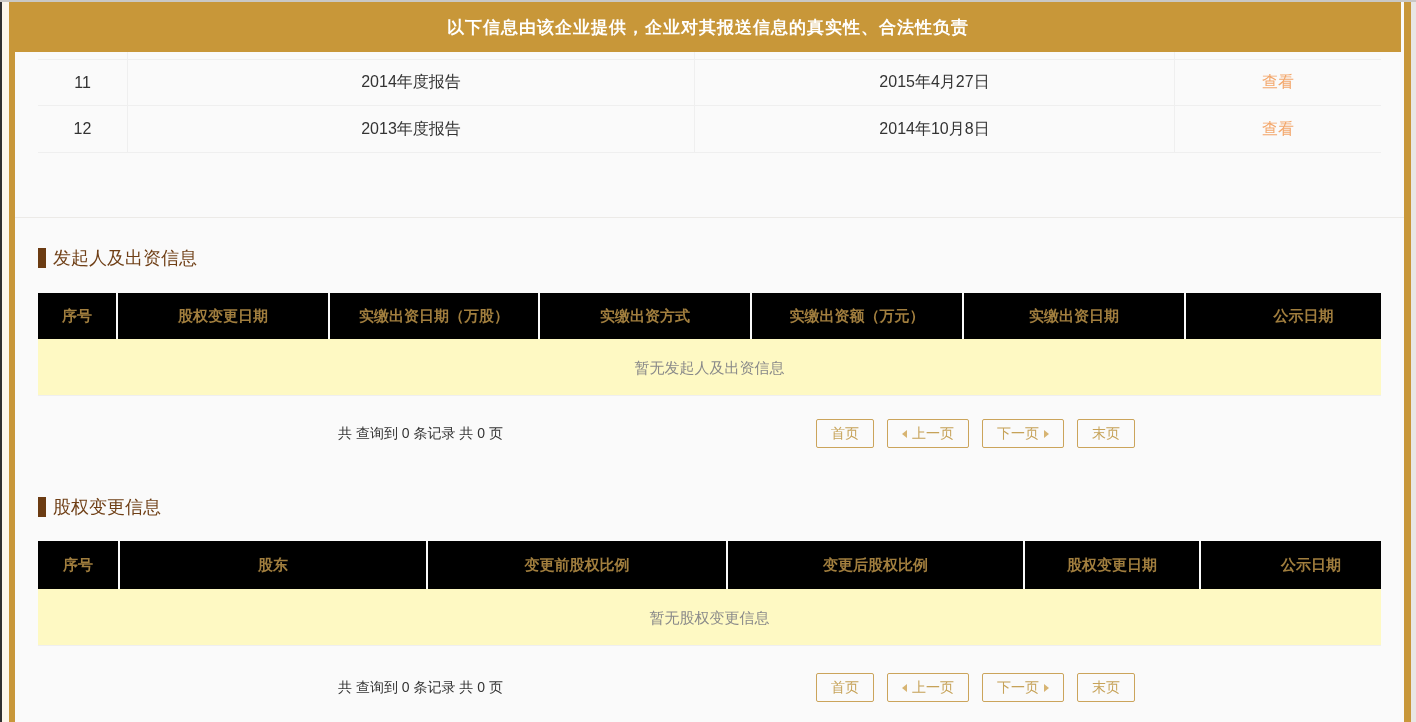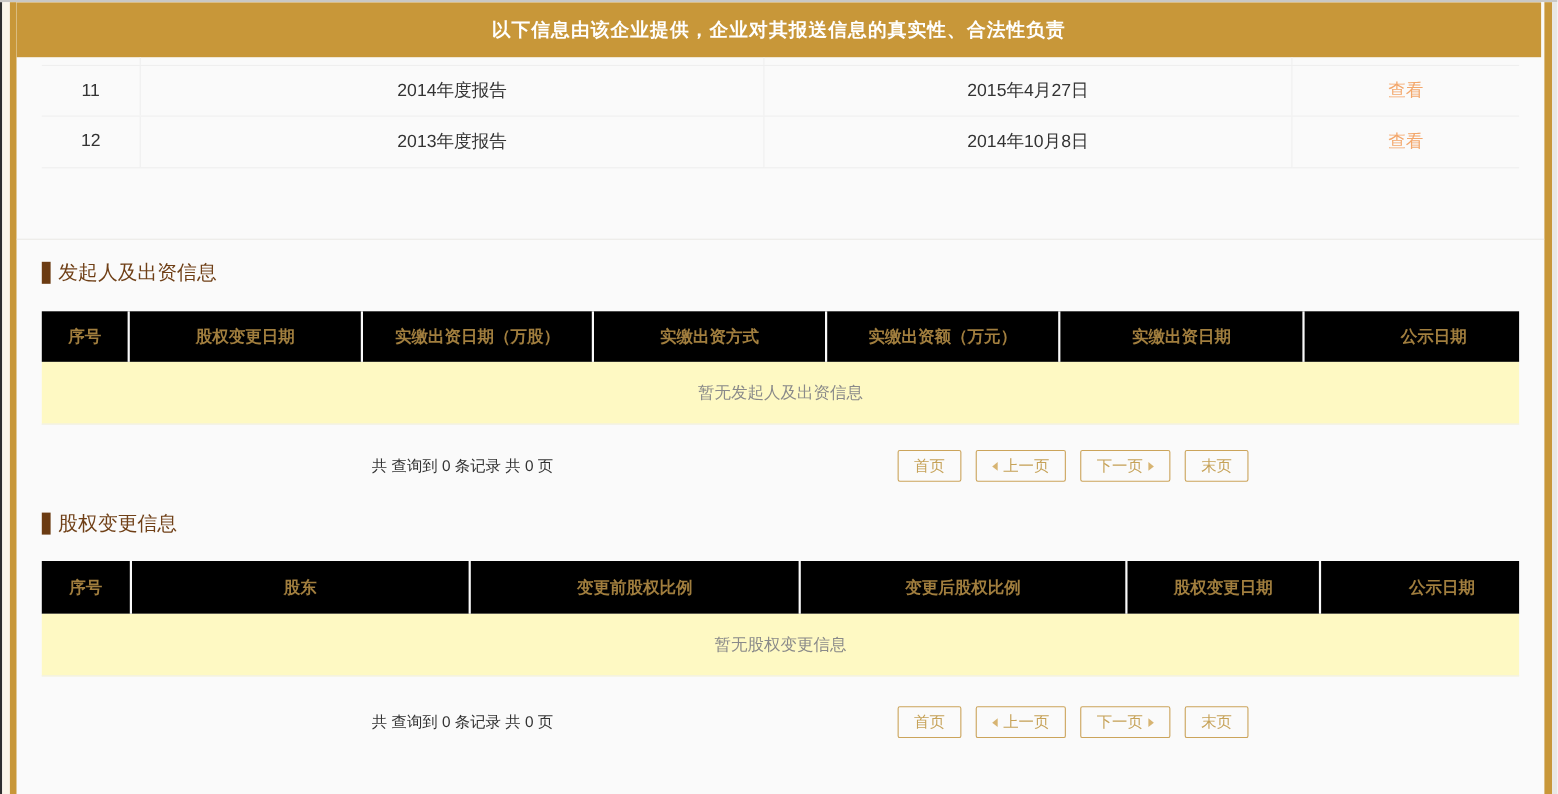--- a/index.html
+++ b/index.html
@@ -49,21 +49,21 @@
     font-size: 16px; color: #333333;
     border-right: 1px solid #EFEFEF;
   }
   .rt-cell:last-child { border-right: none; }
   .view-link { color: #F3A76B; font-size: 16px; text-decoration: none; cursor: pointer; }
 
   
   .section-gap { height: 64px; }
   .divider { border-top: 1px solid #ECEAE7; margin: 0 -23px; }
   .section-title {
-    margin-top: 19px;
+    margin-top: 29px;
     display: flex; align-items: center;
     height: 22px;
   }
   .title-marker { width: 8px; height: 20px; background: #6B3B12; margin-right: 7px; }
   .title-text { font-size: 18px; color: #6F3F16; }
 
   .sec-table { margin-top: 24px; }
   .sec-header { display: grid; height: 46px; background: #000000; }
   .sec-header.h2 { height: 48px; }
   .grid-t1 { grid-template-columns: 80px 212px 210px 212px 212px 222px 1fr; }
@@ -191,21 +191,21 @@
           <button class="pg-btn">
             <span>下一页</span>
             <span class="tri-right"></span>
           </button>
           <button class="pg-btn">
             <span>末页</span>
           </button>
         </div>
       </div>
 
-      <div class="section-title" style="margin-top:25px">
+      <div class="section-title" style="margin-top:46px">
         <span class="title-marker"></span>
         <span class="title-text">股权变更信息</span>
       </div>
 
       <div class="sec-table" style="margin-top:23px">
         <div class="sec-header h2 grid-t2">
           <div class="hd-cell">序号</div>
           <div class="hd-cell">股东</div>
           <div class="hd-cell">变更前股权比例</div>
           <div class="hd-cell">变更后股权比例</div>

